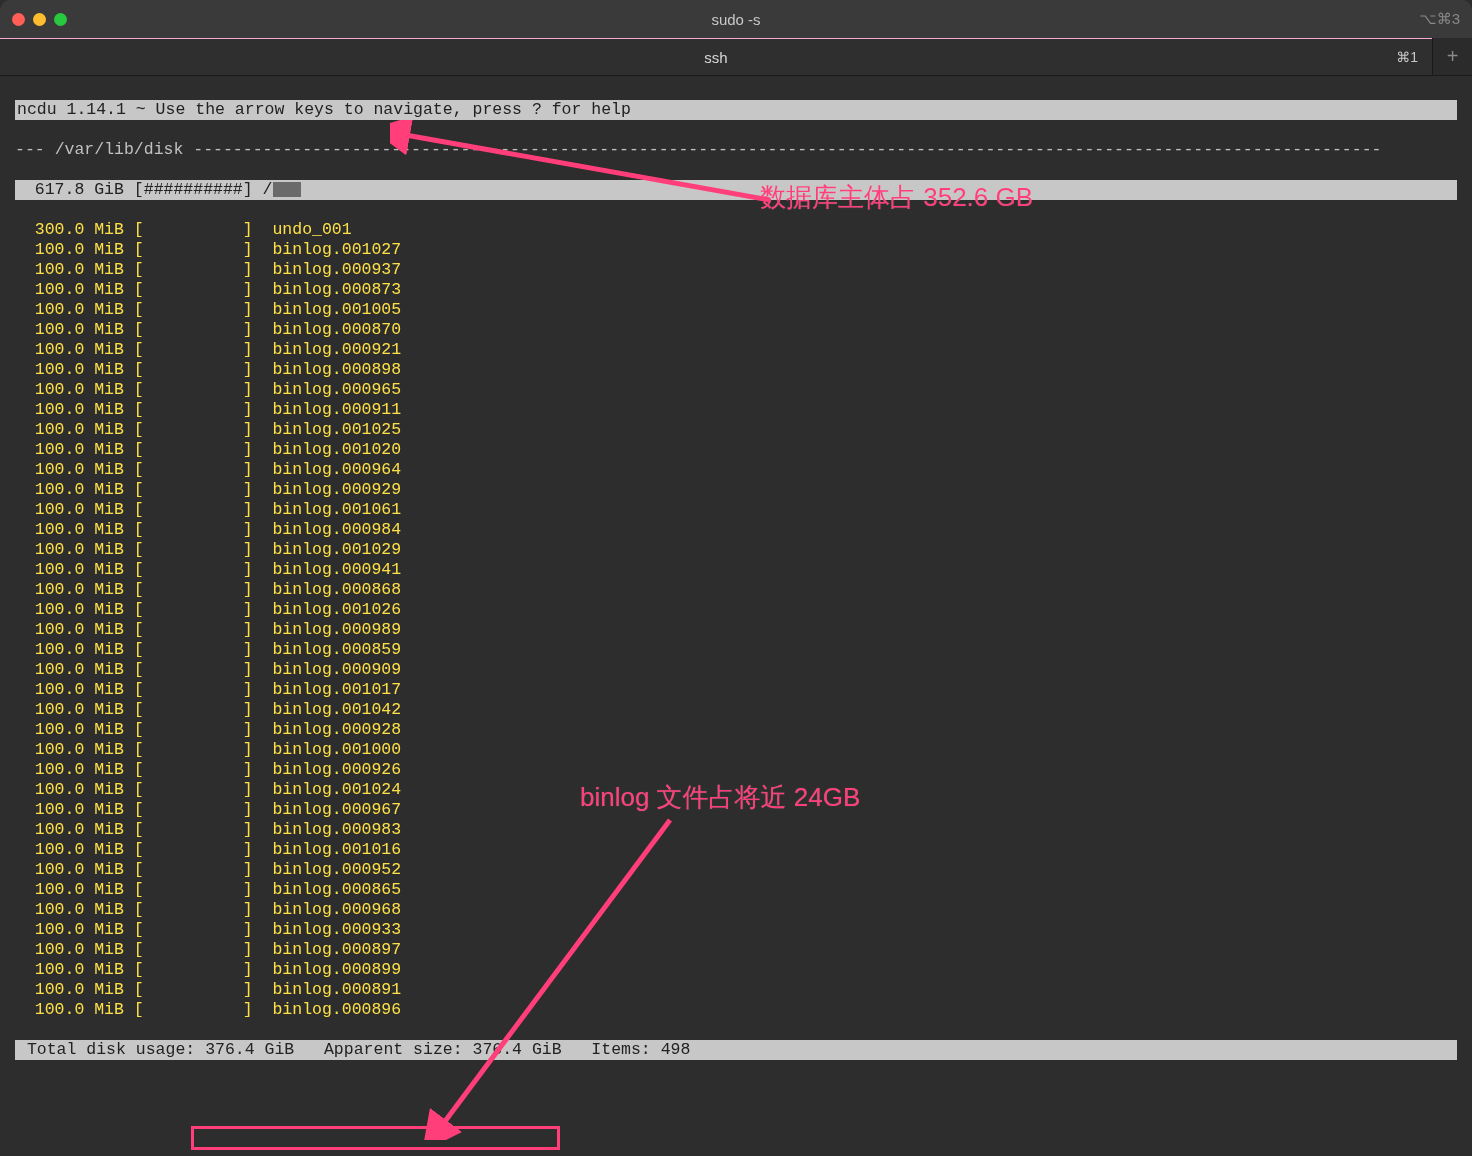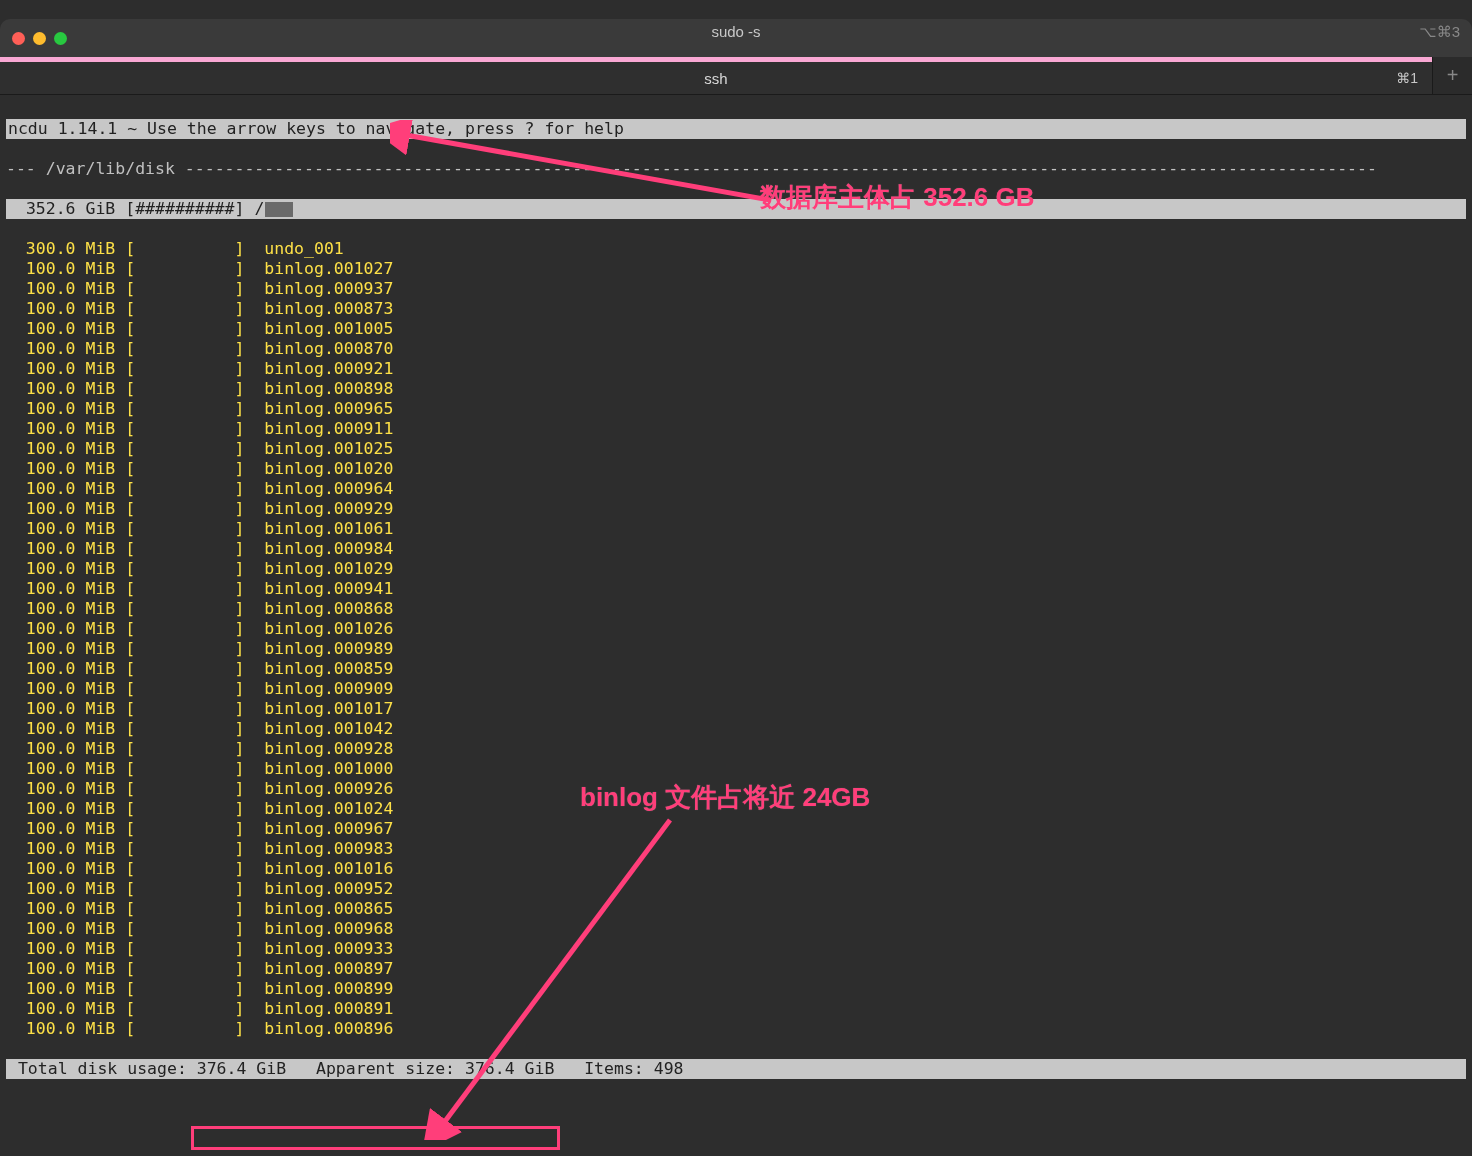--- a/index.html
+++ b/index.html
@@ -9,25 +9,25 @@
     background: #2d2d2d;
     font-family: "Menlo", "Monaco", "Consolas", monospace;
     font-size: 16.5px;
     overflow: hidden;
     position: relative;
   }
   .titlebar {
     height: 38px;
     background: #3a3a3a;
     display: flex;
+    align-items: center;
     padding: 4px 12px;
     position: relative;
     border-top-left-radius: 10px;
     border-top-right-radius: 10px;
-    margin-top: 19px;
   }
   .traffic-lights {
     display: flex;
     gap: 8px;
     align-items: center;
   }
   .traffic-light {
     width: 13px;
     height: 13px;
     border-radius: 50%;
@@ -58,44 +58,45 @@
   }
   .tab {
     flex: 1;
     display: flex;
     align-items: center;
     justify-content: center;
     color: #d8d8d8;
     font-family: -apple-system, sans-serif;
     font-size: 15px;
     position: relative;
-    border-top: 5px solid #f9a8d4;
+    border-top: 1px solid #f9a8d4;
     background: #2f2f2f;
   }
   .tab-badge {
     position: absolute;
     right: 14px;
     color: #c8c8c8;
     font-size: 14px;
   }
   .tab-plus {
     width: 40px;
     display: flex;
     align-items: center;
     justify-content: center;
     color: #888;
     font-size: 20px;
     border-left: 1px solid #1a1a1a;
     font-family: -apple-system, sans-serif;
   }
   .terminal {
-    padding: 4px 6px;
+    padding: 4px 15px;
     color: #c0c0c0;
     line-height: 20px;
     white-space: pre;
+    font-family: Liberation Mono, monospace;
   }
   .header-line {
     background: #c7c7c7;
     color: #222;
     padding: 0 2px;
   }
   .path-line {
     color: #c0c0c0;
   }
   .row {
@@ -118,21 +119,21 @@
     color: #222;
     padding: 0 2px;
     display: inline-block;
     width: 100%;
   }
   .annotation {
     position: absolute;
     color: #ff3e7a;
     font-family: -apple-system, "PingFang SC", "Hiragino Sans GB", sans-serif;
     font-size: 26px;
-    font-weight: 700;
+    font-weight: 400;
     text-shadow: 0 0 1px rgba(255,255,255,0.3);
     pointer-events: none;
   }
   .arrow-svg {
     position: absolute;
     pointer-events: none;
   }
   .highlight-box {
     position: absolute;
     border: 3px solid #ff3e7a;
@@ -158,21 +159,21 @@
     <span class="tab-badge">⌘1</span>
   </div>
   <div class="tab-plus">
     <span>+</span>
   </div>
 </div>
 
 <div class="terminal">
 <div class="header-line">ncdu 1.14.1 ~ Use the arrow keys to navigate, press ? for help</div>
 <div class="path-line"><span>---</span> <span>/var/lib/disk</span> <span id="path-dashes">------------------------------------------------------------------------------------------------------------------------</span></div>
-<div class="row selected">  <span>352.6 GiB</span> <span>[##########]</span> <span>/</span><span class="cursor-block"></span></div>
+<div class="row selected">  <span>617.8 GiB</span> <span>[##########]</span> <span>/</span><span class="cursor-block"></span></div>
 <div id="rows-container"><div class="row">  300.0 MiB [          ]  undo_001</div><div class="row">  100.0 MiB [          ]  binlog.001027</div><div class="row">  100.0 MiB [          ]  binlog.000937</div><div class="row">  100.0 MiB [          ]  binlog.000873</div><div class="row">  100.0 MiB [          ]  binlog.001005</div><div class="row">  100.0 MiB [          ]  binlog.000870</div><div class="row">  100.0 MiB [          ]  binlog.000921</div><div class="row">  100.0 MiB [          ]  binlog.000898</div><div class="row">  100.0 MiB [          ]  binlog.000965</div><div class="row">  100.0 MiB [          ]  binlog.000911</div><div class="row">  100.0 MiB [          ]  binlog.001025</div><div class="row">  100.0 MiB [          ]  binlog.001020</div><div class="row">  100.0 MiB [          ]  binlog.000964</div><div class="row">  100.0 MiB [          ]  binlog.000929</div><div class="row">  100.0 MiB [          ]  binlog.001061</div><div class="row">  100.0 MiB [          ]  binlog.000984</div><div class="row">  100.0 MiB [          ]  binlog.001029</div><div class="row">  100.0 MiB [          ]  binlog.000941</div><div class="row">  100.0 MiB [          ]  binlog.000868</div><div class="row">  100.0 MiB [          ]  binlog.001026</div><div class="row">  100.0 MiB [          ]  binlog.000989</div><div class="row">  100.0 MiB [          ]  binlog.000859</div><div class="row">  100.0 MiB [          ]  binlog.000909</div><div class="row">  100.0 MiB [          ]  binlog.001017</div><div class="row">  100.0 MiB [          ]  binlog.001042</div><div class="row">  100.0 MiB [          ]  binlog.000928</div><div class="row">  100.0 MiB [          ]  binlog.001000</div><div class="row">  100.0 MiB [          ]  binlog.000926</div><div class="row">  100.0 MiB [          ]  binlog.001024</div><div class="row">  100.0 MiB [          ]  binlog.000967</div><div class="row">  100.0 MiB [          ]  binlog.000983</div><div class="row">  100.0 MiB [          ]  binlog.001016</div><div class="row">  100.0 MiB [          ]  binlog.000952</div><div class="row">  100.0 MiB [          ]  binlog.000865</div><div class="row">  100.0 MiB [          ]  binlog.000968</div><div class="row">  100.0 MiB [          ]  binlog.000933</div><div class="row">  100.0 MiB [          ]  binlog.000897</div><div class="row">  100.0 MiB [          ]  binlog.000899</div><div class="row">  100.0 MiB [          ]  binlog.000891</div><div class="row">  100.0 MiB [          ]  binlog.000896</div></div>
 <div class="status-line"><span> Total disk usage: </span><span>376.4 GiB</span><span>   Apparent size: </span><span>376.4 GiB</span><span>   Items: 498</span></div>
 </div>
 
 <div class="annotation" style="top:180px; left:760px;">数据库主体占 352.6 GB</div>
 <div class="annotation" style="top:780px; left:580px;">binlog 文件占将近 24GB</div>
 
 <svg class="arrow-svg" style="top:120px; left:390px;" width="390" height="100">
   <defs>
     <marker id="ah1" markerWidth="8" markerHeight="8" refX="2" refY="4" orient="auto">

